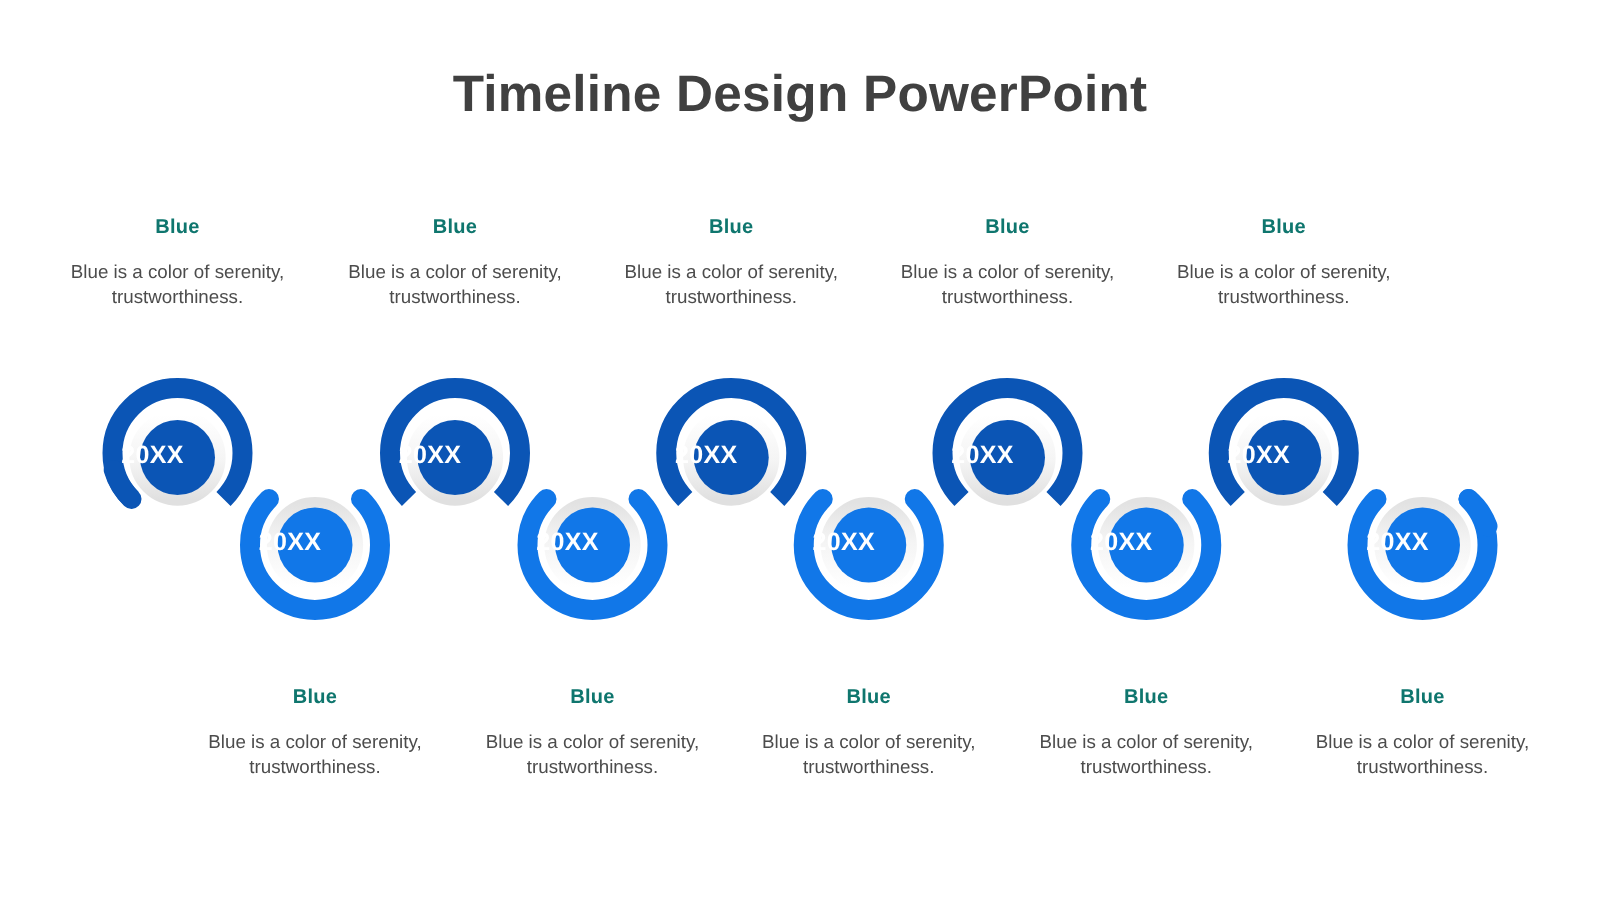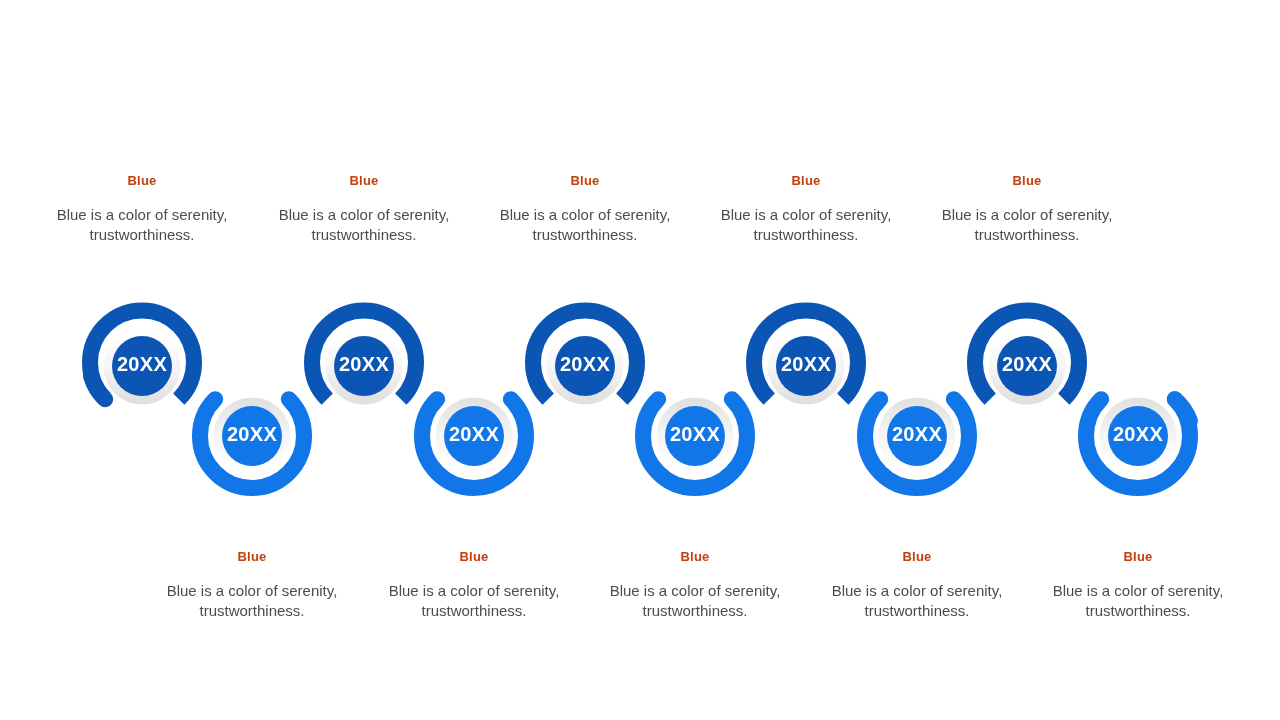--- a/index.html
+++ b/index.html
@@ -42,56 +42,57 @@
     width: 1280px;
     height: 720px;
     pointer-events: none;
   }
   #timeline-graphic svg { display: block; }
 
   
   .year-label {
     position: absolute;
     width: 90px;
-    text-align: center;
+    text-align: left;
     font-size: 20px;
     font-weight: bold;
     color: #ffffff;
     letter-spacing: 0.3px;
     transform: translate(-45px, -13px);
     pointer-events: auto;
   }
 
   
   .caption {
     position: absolute;
     width: 200px;
     text-align: center;
   }
   .caption-title {
-    font-size: 13px;
+    font-size: 16px;
     font-weight: bold;
-    color: #c2410c;
+    color: #0f766e;
     margin-bottom: 9px;
     letter-spacing: 0.2px;
   }
   .caption-body {
     font-size: 15px;
     line-height: 1.33;
     color: #4c4c4c;
     margin-top: 17px;
   }
   .caption.top  { top: 173px; }
   .caption.bot  { top: 549px; }
 </style>
 </head>
 <body>
 
 <div id="slide">
 
+  <div id="slide-title">Timeline Design PowerPoint</div>
 
   <div id="timeline-graphic">
     <svg width="1280" height="720" viewBox="0 0 1280 720">
       <defs>
         <linearGradient id="gapGrad" x1="0" y1="0" x2="0" y2="1">
           <stop offset="0%" stop-color="#ffffff"></stop>
           <stop offset="55%" stop-color="#f4f4f4"></stop>
           <stop offset="100%" stop-color="#e0e0e0"></stop>
         </linearGradient>
         <linearGradient id="gapGradUp" x1="0" y1="1" x2="0" y2="0">

